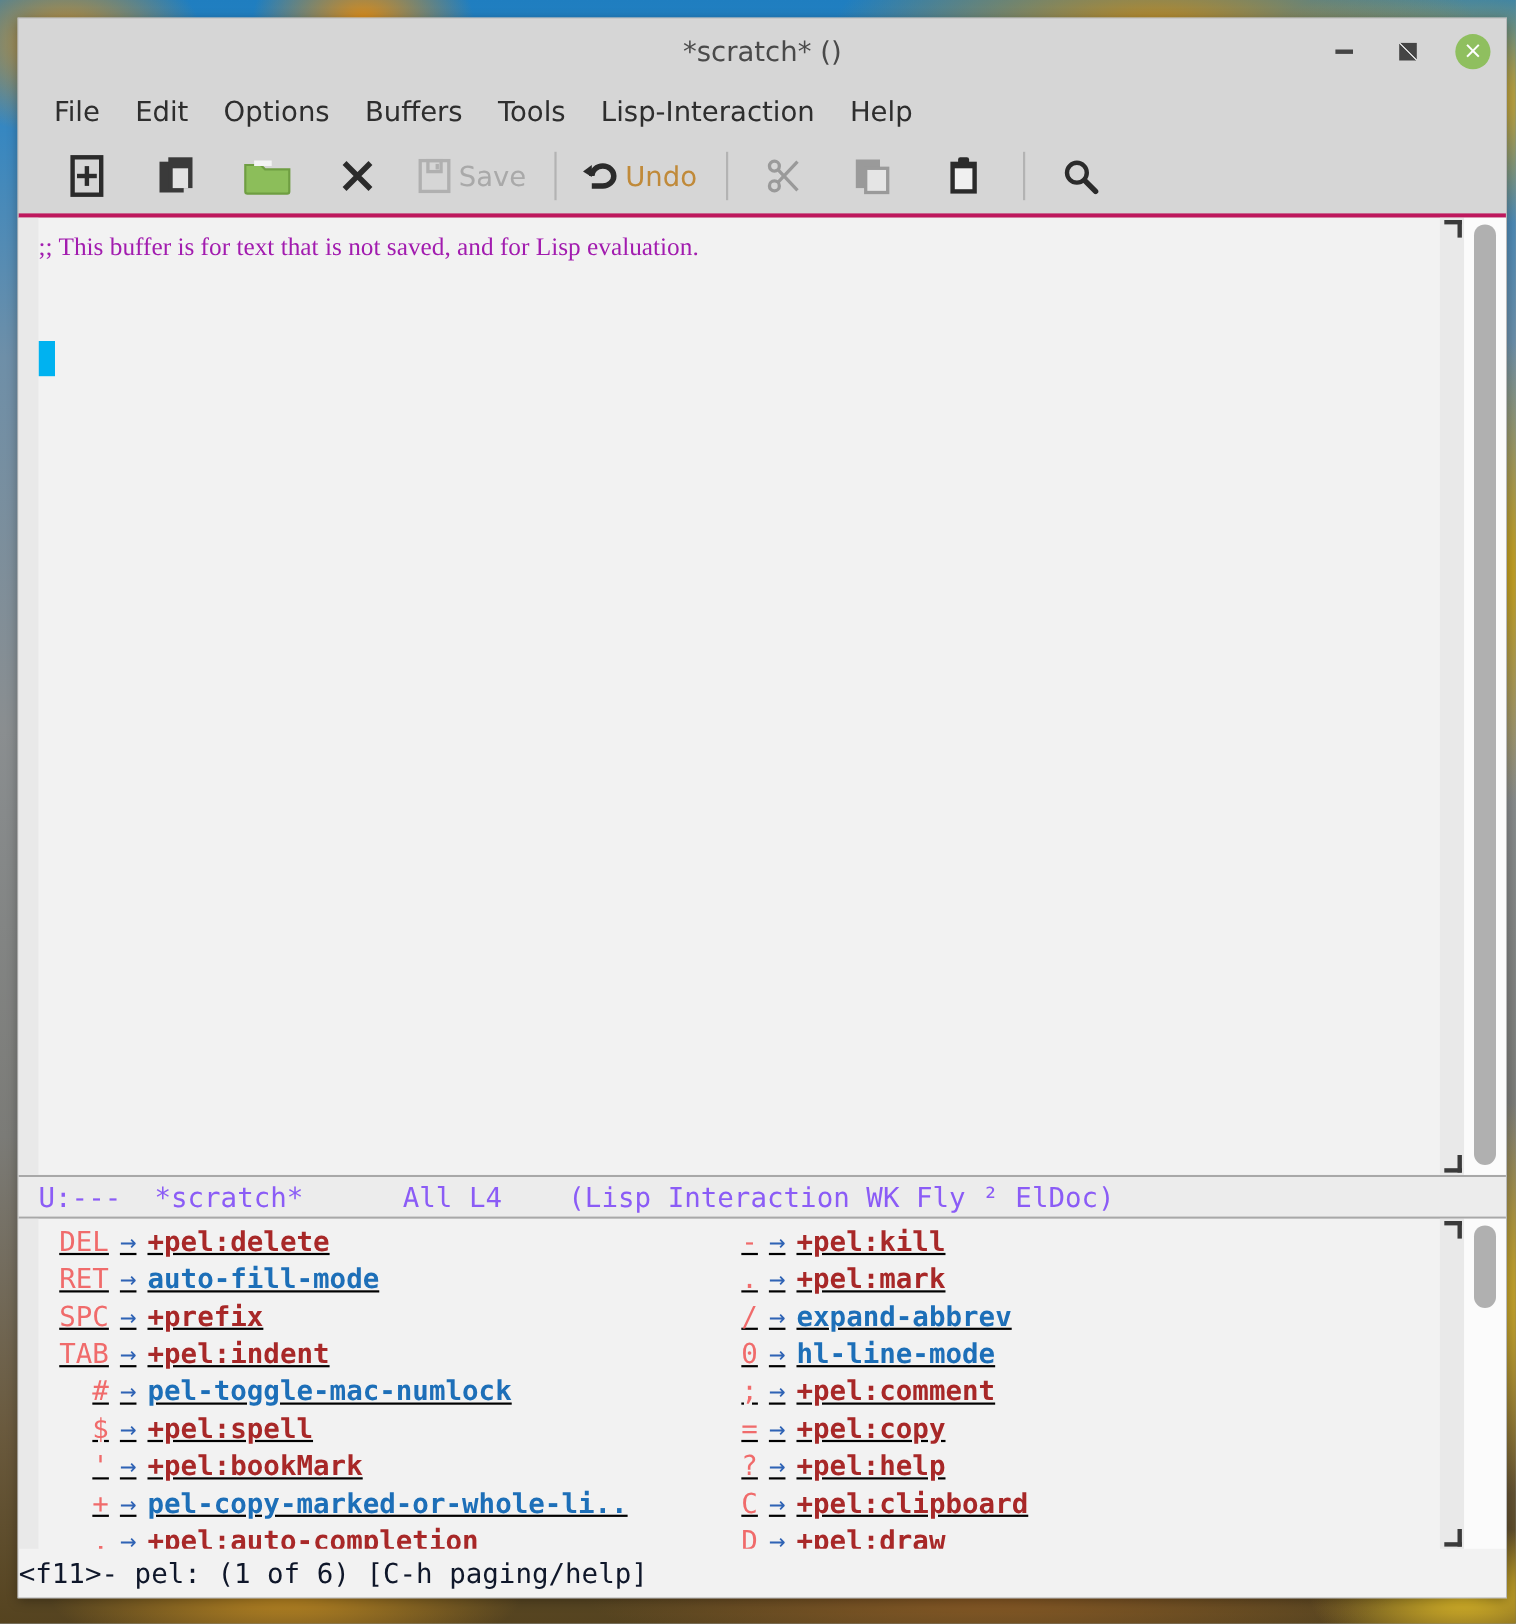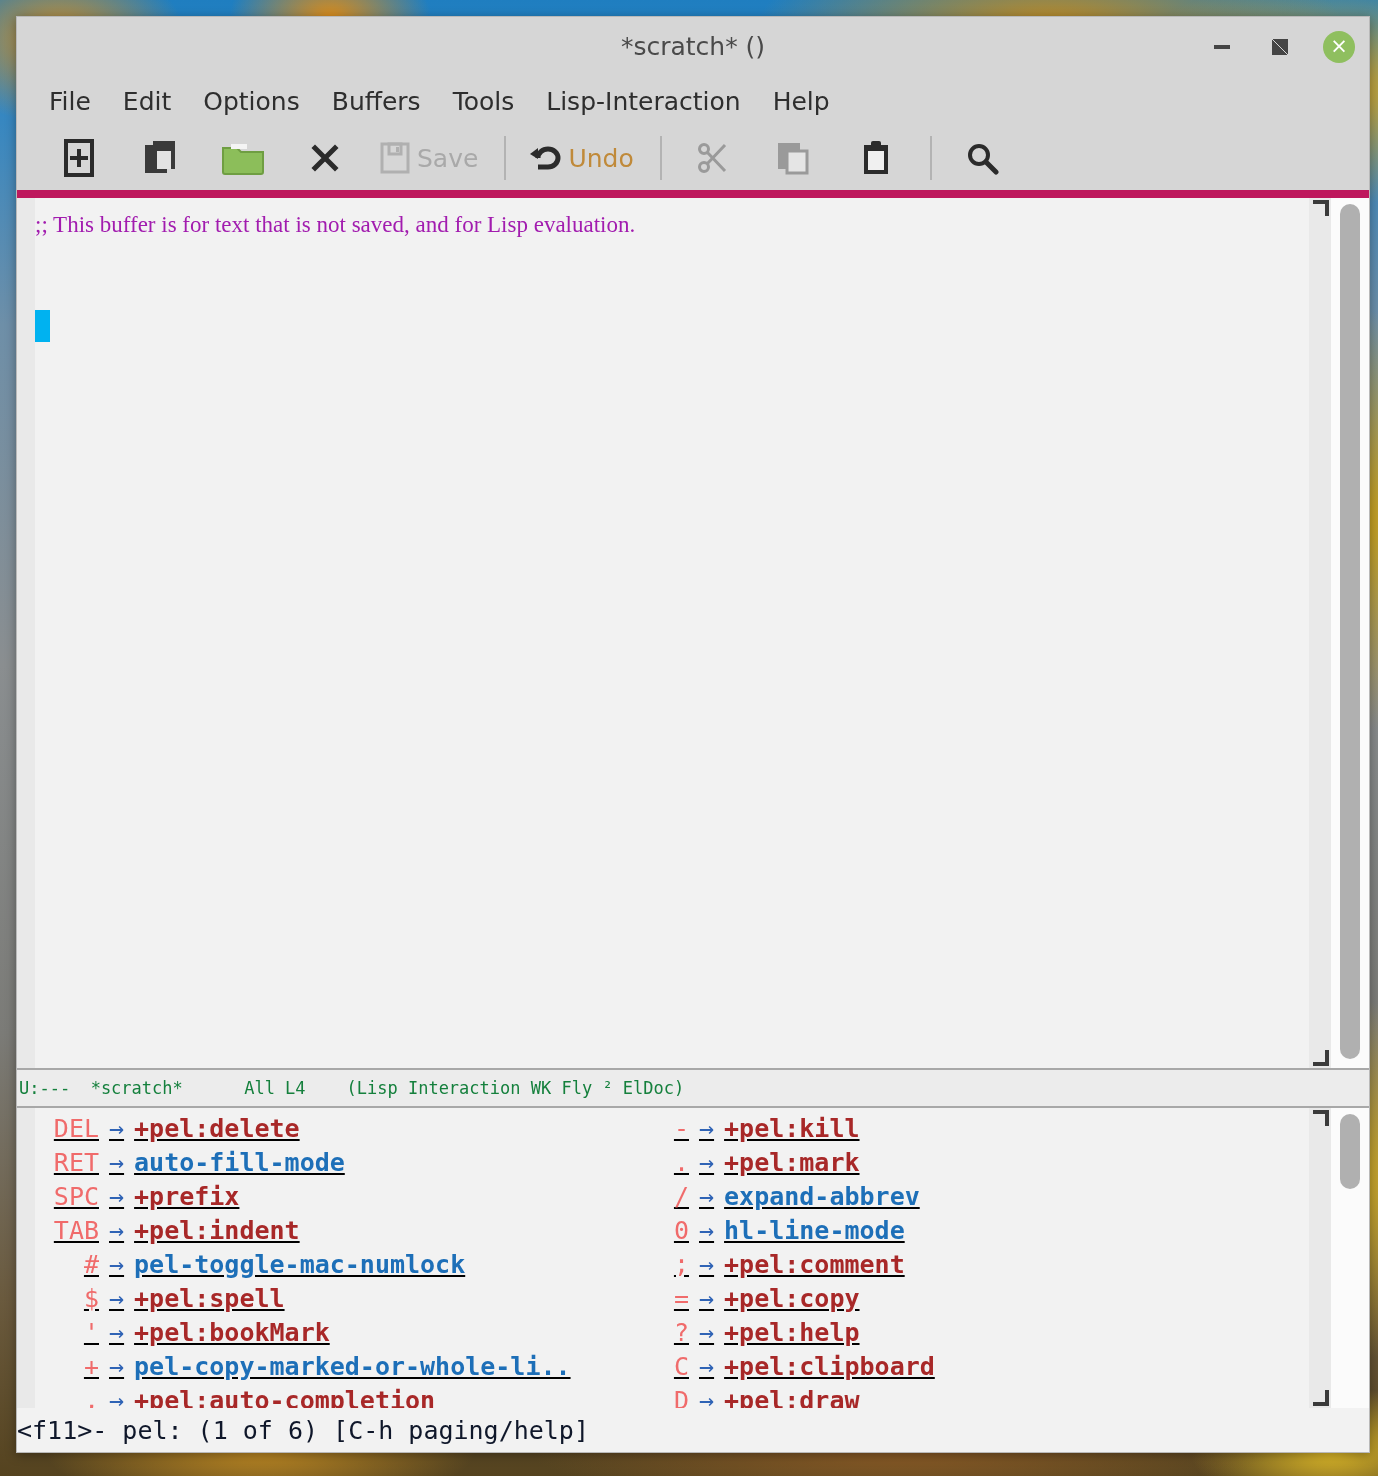--- a/index.html
+++ b/index.html
@@ -111,21 +111,21 @@
     font-family: "DejaVu Sans", sans-serif;
   }
 
   
   #tool-bar {
     height: 72px;
     display: flex;
     align-items: center;
     padding-left: 34px;
     background: #d6d6d6;
-    border-bottom: 8px solid #be185d;
+    border-bottom: 4px solid #be185d;
     flex: 0 0 auto;
     gap: 0;
   }
   .tb-btn {
     height: 56px;
     min-width: 56px;
     display: flex;
     align-items: center;
     justify-content: center;
     gap: 6px;
@@ -212,25 +212,25 @@
 
   
   #mode-line {
     flex: 0 0 auto;
     height: 40px;
     background: #ececec;
     border-top: 2px solid #a8a8a8;
     border-bottom: 2px solid #a8a8a8;
     display: flex;
     align-items: center;
-    padding-left: 2px;
+    padding-left: 18px;
     white-space: pre;
     font-family: "DejaVu Sans Mono", monospace;
-    font-size: 17px;
-    color: #15803d;
+    font-size: 25px;
+    color: #8b5cf6;
   }
 
   
   #whichkey-pane {
     flex: 0 0 auto;
     height: 300px;
     position: relative;
     text-decoration: underline;
   }
   #whichkey-pane .text-col { padding-top: 4px; }

